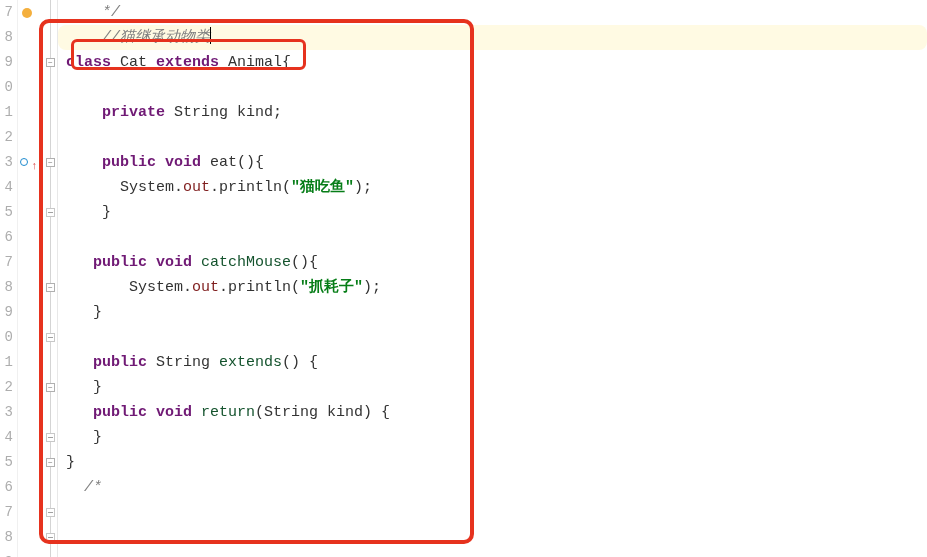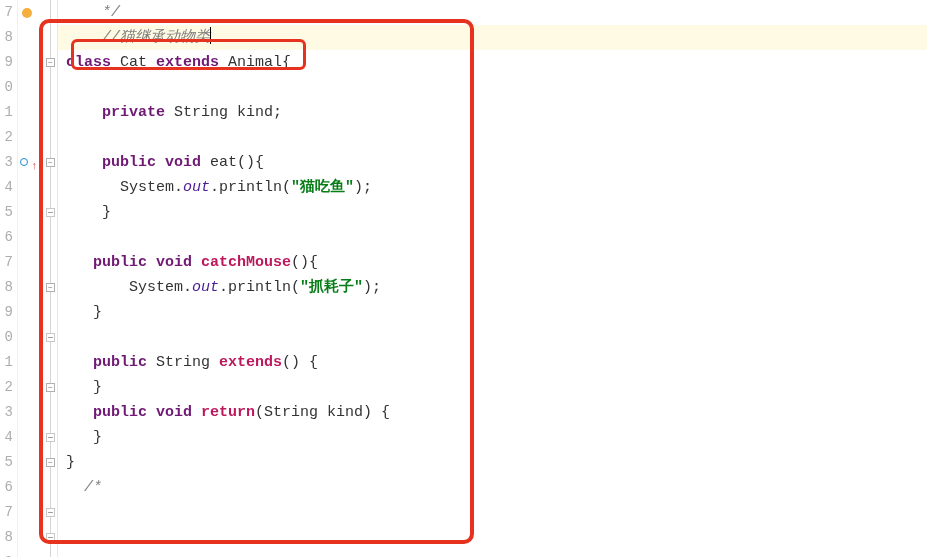--- a/index.html
+++ b/index.html
@@ -131,26 +131,27 @@
       line-height: 25px;
       white-space: pre;
       color: #333;
       position: relative;
     }
     .highlight-line {
       background: #fffae3;
       margin-left: -8px;
       padding-left: 8px;
       width: calc(100% + 8px);
+      border-radius: 8px;
     }
     .kw { color: #701a75; font-weight: bold; }
     .comment { color: #808080; font-style: italic; }
     .str { color: #067d17; font-weight: bold; }
-    .static-field { color: #4c1d95; font-style: italic; }
-    .method-decl { color: #be185d; font-weight: bold; }
+    .static-field { color: #7f1d1d; }
+    .method-decl { color: #14532d; }
     .cursor {
       display: inline-block;
       width: 1px;
       height: 17px;
       background: #000;
       vertical-align: middle;
       margin-bottom: 3px;
     }
     .red-frame-outer {
       position: absolute;

